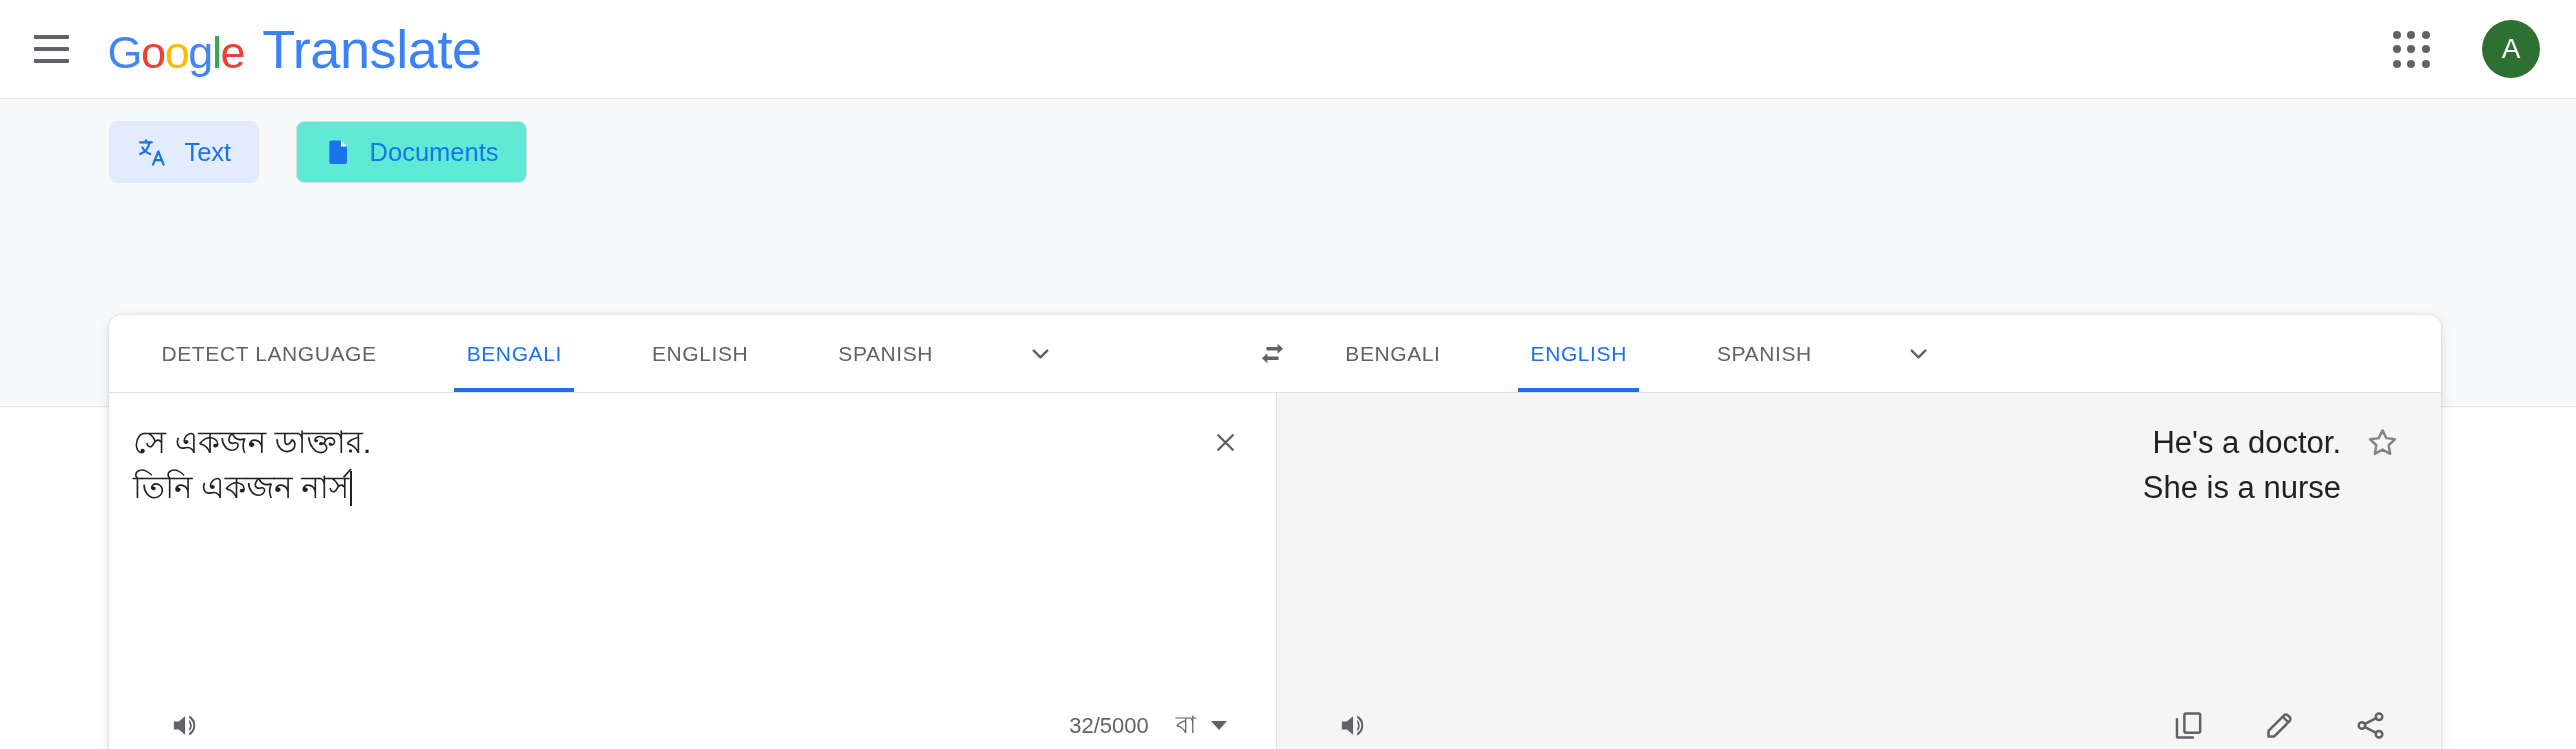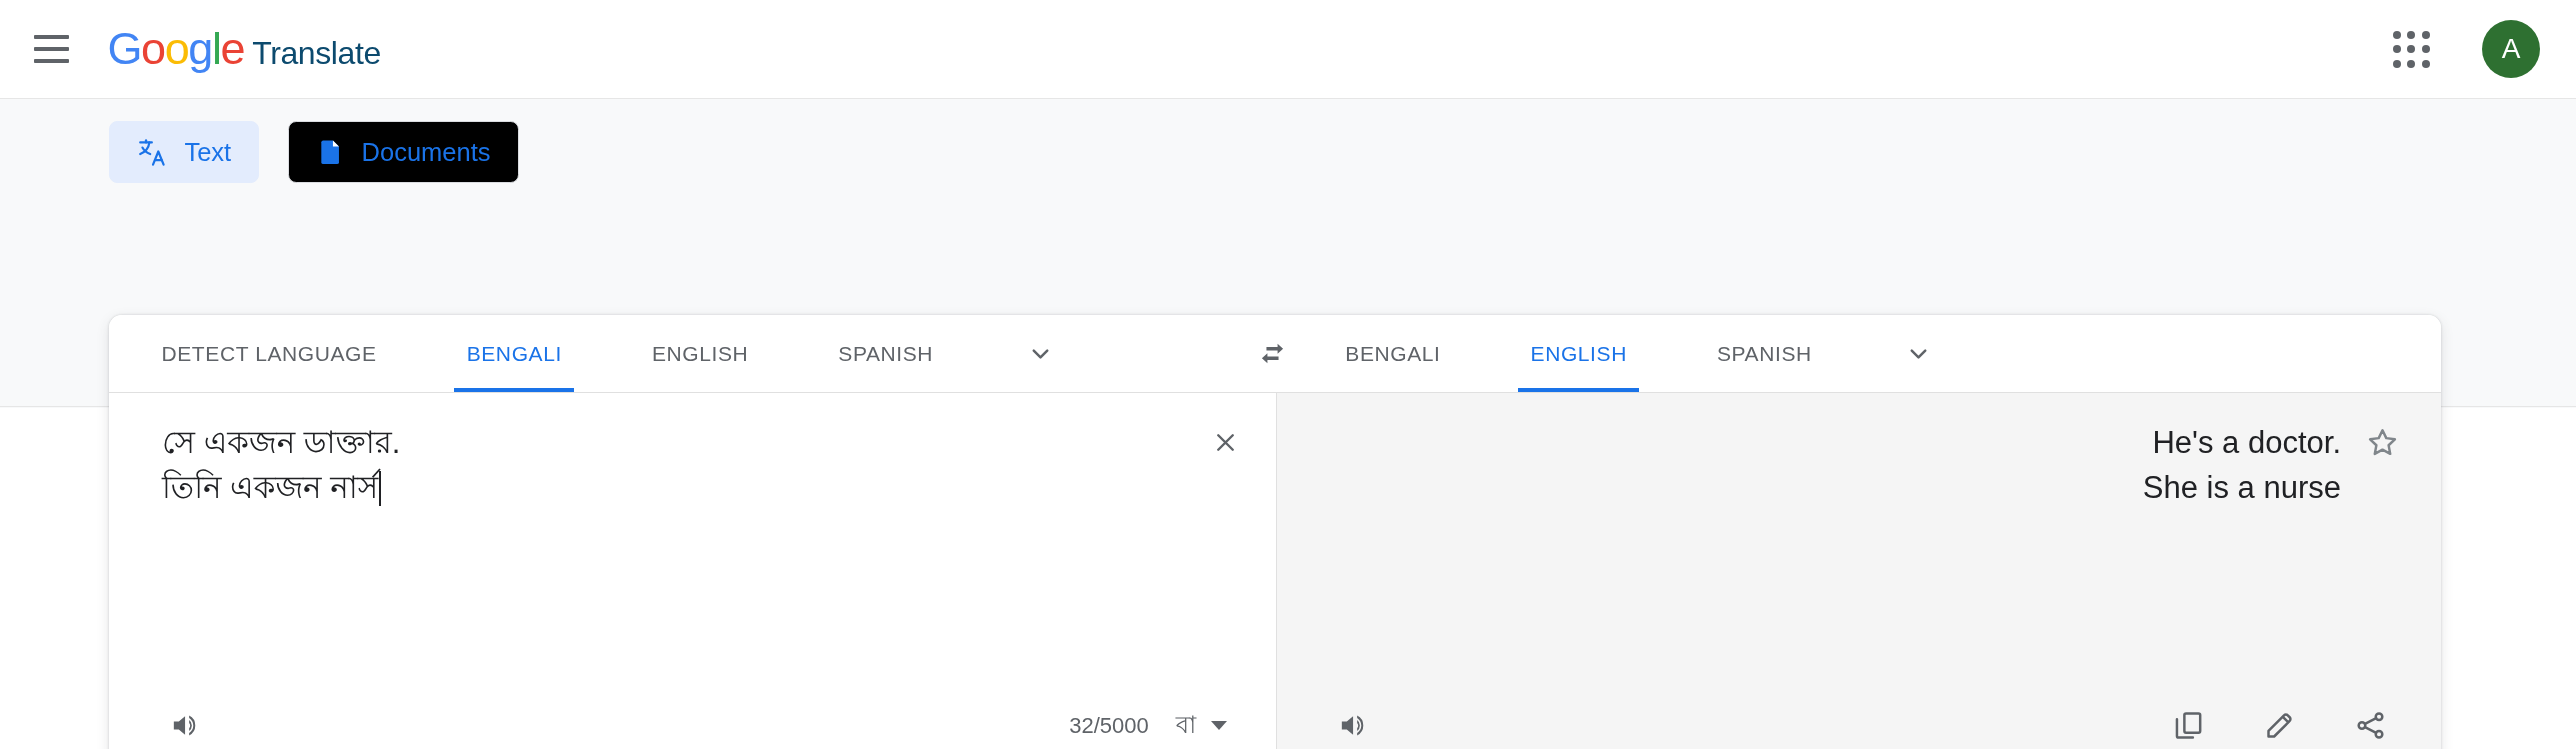--- a/index.html
+++ b/index.html
@@ -50,23 +50,23 @@
     letter-spacing: -1.4px;
     font-family: "Liberation Sans", sans-serif;
   }
   .brand .logo .g1 { color: #4285F4; }
   .brand .logo .o1 { color: #EA4335; }
   .brand .logo .o2 { color: #FBBC05; }
   .brand .logo .g2 { color: #4285F4; }
   .brand .logo .l1 { color: #34A853; }
   .brand .logo .e1 { color: #EA4335; }
   .brand .product {
-    font-size: 32px;
-    color: #0c4a6e;
-    margin-left: 8px;
+    font-size: 54px;
+    color: #3b82f6;
+    margin-left: 18px;
     letter-spacing: -0.4px;
   }
   .header-spacer { flex: 1 1 auto; }
   .apps-btn {
     width: 66px; height: 66px;
     display: grid;
     grid-template-columns: repeat(3, 1fr);
     grid-template-rows: repeat(3, 1fr);
     gap: 6.4px;
     padding: 14.6px;
@@ -110,34 +110,34 @@
     left: 0; right: 0;
     top: 309px; bottom: 0;
     background: #ffffff;
   }
 
   
   .mode-tabs {
     position: absolute;
     top: 22px; left: 109px;
     display: flex;
-    gap: 29px;
+    gap: 37px;
     z-index: 3;
     justify-content: center;
   }
   .mode-tab {
     display: flex; align-items: center;
     gap: 16.4px;
     height: 62px;
     padding: 0 27px;
     border-radius: 8.2px;
     font-size: 25.5px;
     color: #1a73e8;
     cursor: pointer;
-    background: #000000;
+    background: #5eead4;
     border: 0.9px solid #dadce0;
     white-space: nowrap;
   }
   .mode-tab.active {
     background: #e3ecfd;
     border-color: #e3ecfd;
   }
   .mode-tab svg { display: block; }
 
   
@@ -220,21 +220,21 @@
     background: #ffffff;
     border-right: 0.9px solid #e0e0e0;
   }
   .pane.target {
     flex: 1 1 auto;
     background: #f5f5f5;
   }
   .pane-body {
     flex: 1 1 auto;
     position: relative;
-    padding: 27px 100px 0 53px;
+    padding: 27px 100px 0 24px;
     min-height: 0;
   }
   .source-text {
     font-size: 31px;
     line-height: 1.46;
     color: #202124;
     white-space: pre-wrap;
     font-family: "Liberation Sans", "DejaVu Sans", sans-serif;
   }
   .caret {

